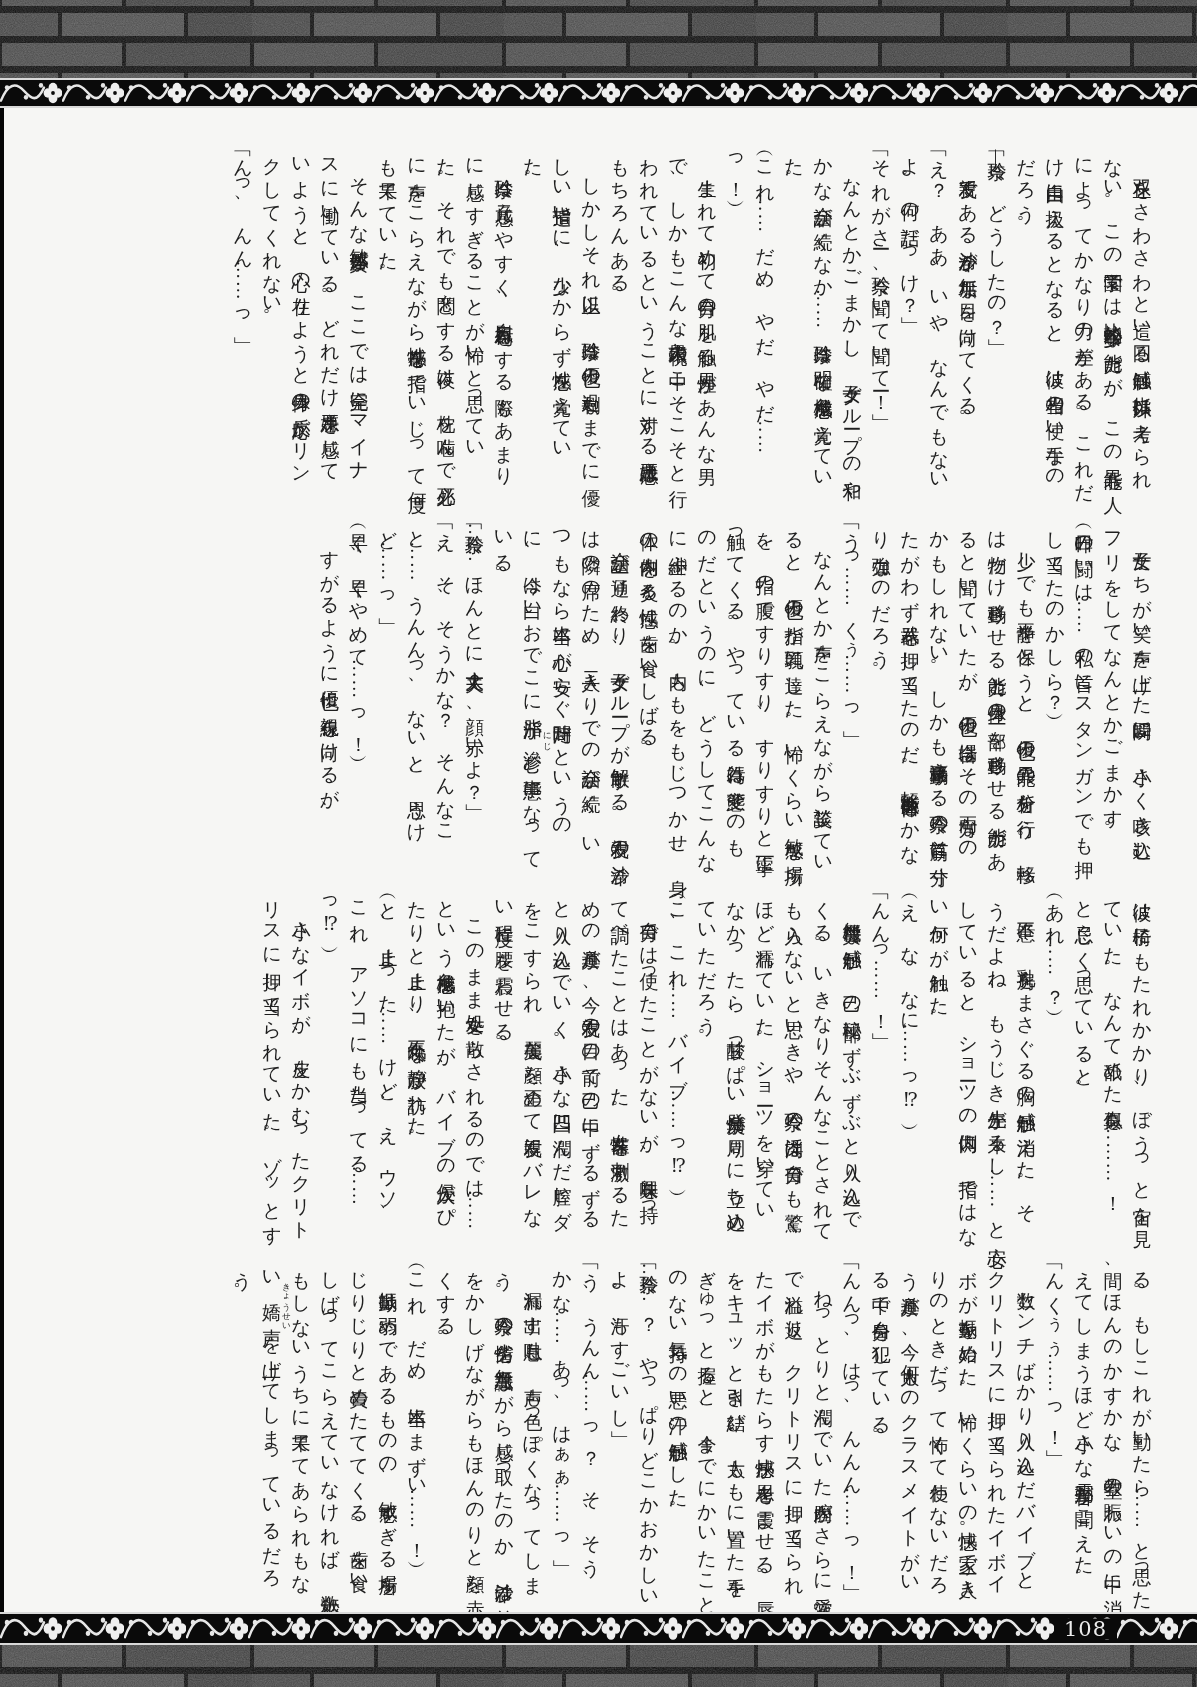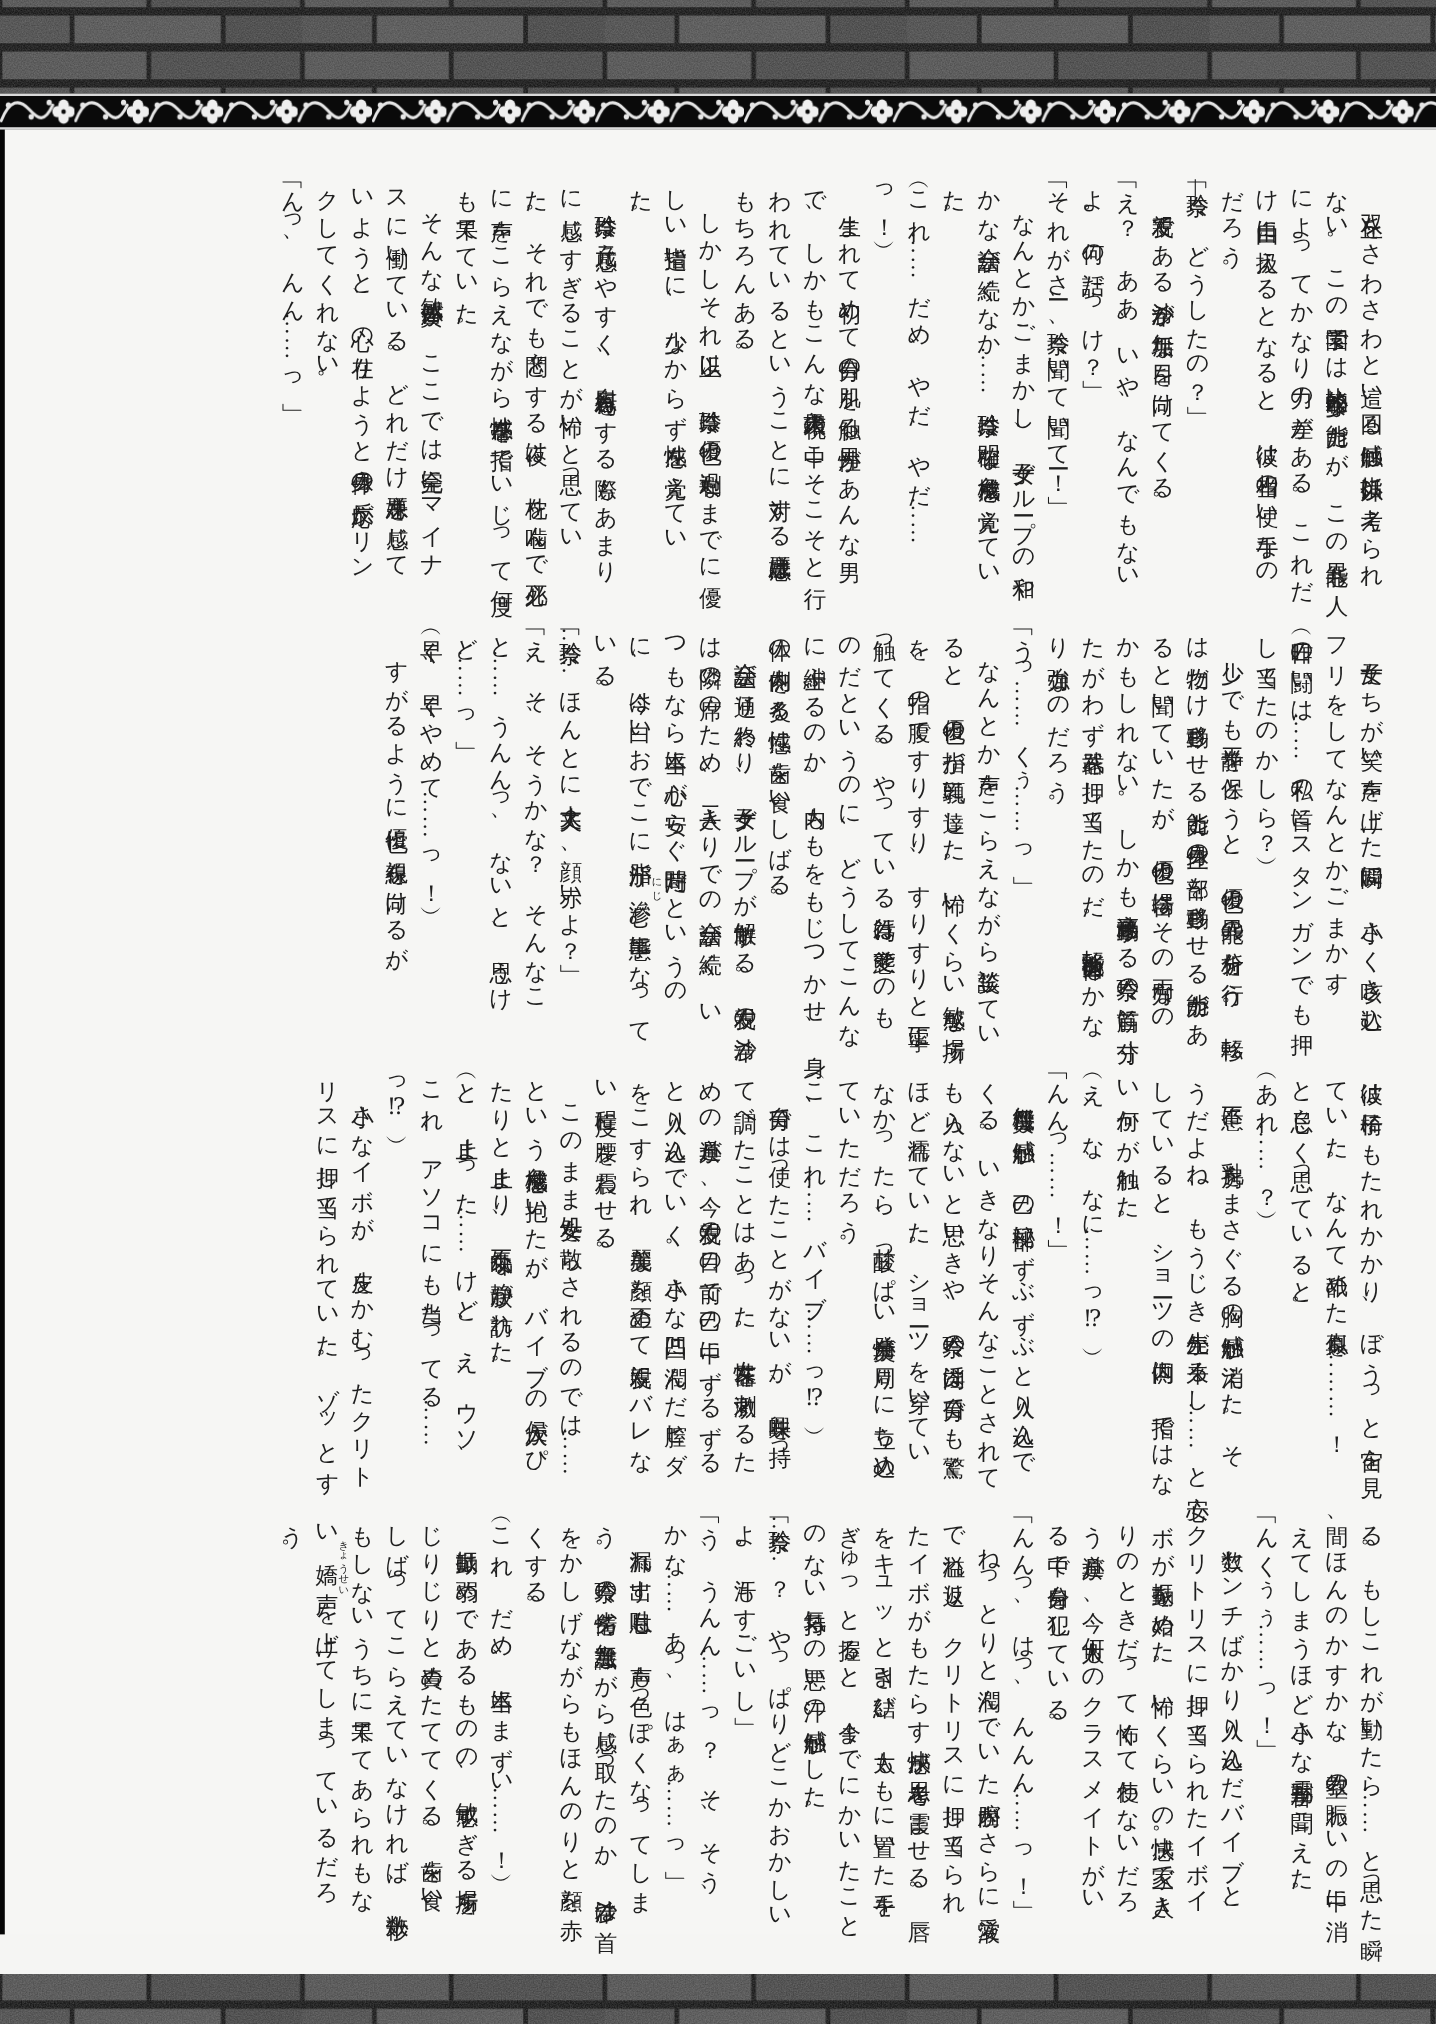--- a/index.html
+++ b/index.html
@@ -164,20 +164,41 @@
         <p class="para">「んんっ、はっ、んんん……っ！」</p>
         <p class="para indent">ねっとりと潤んでいた膣内がさらに愛液で溢れ返り、クリトリスに押し当てられたイボがもたらす快感が思考を霞ませる。唇をキュッと引き結び、太ももに置いた手をぎゅっと握ると、今までにかいたことのない気持ちの悪い汗の感触がした。</p>
         <p class="para">「玲奈……？　やっぱりどこかおかしいよ。汗もすごいし」</p>
         <p class="para">「う、うんん……っ？　そ、そう、かな……あっ、はぁぁ……っ」</p>
         <p class="para indent">漏れ出す吐息も、声も色っぽくなってしまう。玲奈の劣情を無意識ながら感じ取ったのか、沙希は首をかしげながらもほんのりと顔を赤くする。</p>
         <p class="para">（これ、だめ、本当にまずい……！）</p>
         <p class="para indent">振動は弱めであるものの、敏感すぎる場所をじりじりと責めたててくる。歯を食いしばってこらえていなければ、数十秒もしないうちに果ててあられもない<ruby>嬌声<rt>きょうせい</rt></ruby>を上げてしまっているだろう。</p>
       </section>
   </div>
 
+  <div class="ornament ornament-bottom">
+    <svg viewBox="0 0 1197 24" preserveAspectRatio="none">
+      <defs>
+        <pattern id="flowers2" width="62" height="24" patternUnits="userSpaceOnUse">
+          <path d="M1,19 C8,3 16,2 24,10 S37,21 44,7" fill="none" stroke="#e6e6e6" stroke-width="2.4" stroke-linecap="round"></path>
+          <circle cx="7" cy="7" r="2.2" fill="#e6e6e6"></circle>
+          <circle cx="26" cy="16" r="2.2" fill="#e6e6e6"></circle>
+          <circle cx="41" cy="5" r="2.2" fill="#e6e6e6"></circle>
+          <g fill="#efefef">
+            <circle cx="53" cy="7" r="4.4"></circle>
+            <circle cx="53" cy="17" r="4.4"></circle>
+            <circle cx="48" cy="12" r="4.4"></circle>
+            <circle cx="58" cy="12" r="4.4"></circle>
+          </g>
+          <circle cx="53" cy="12" r="1.9" fill="#0a0a0a"></circle>
+        </pattern>
+      </defs>
+      <rect width="1197" height="24" fill="url(#flowers2)"></rect>
+    </svg>
+    <span class="page-number">108</span>
+  </div>
 
   <div class="brick brick-bottom">
     <svg viewBox="0 0 1197 42" preserveAspectRatio="none">
       <defs>
         <pattern id="bricks2" width="252" height="60" patternUnits="userSpaceOnUse" y="-4">
           <rect width="252" height="60" fill="#0b0b0b"></rect>
           <rect x="2" y="3" width="120" height="23" fill="#484848"></rect>
           <rect x="126" y="3" width="124" height="23" fill="#3e3e3e"></rect>
           <rect x="-58" y="33" width="116" height="23" fill="#434343"></rect>
           <rect x="62" y="33" width="122" height="23" fill="#4b4b4b"></rect>

